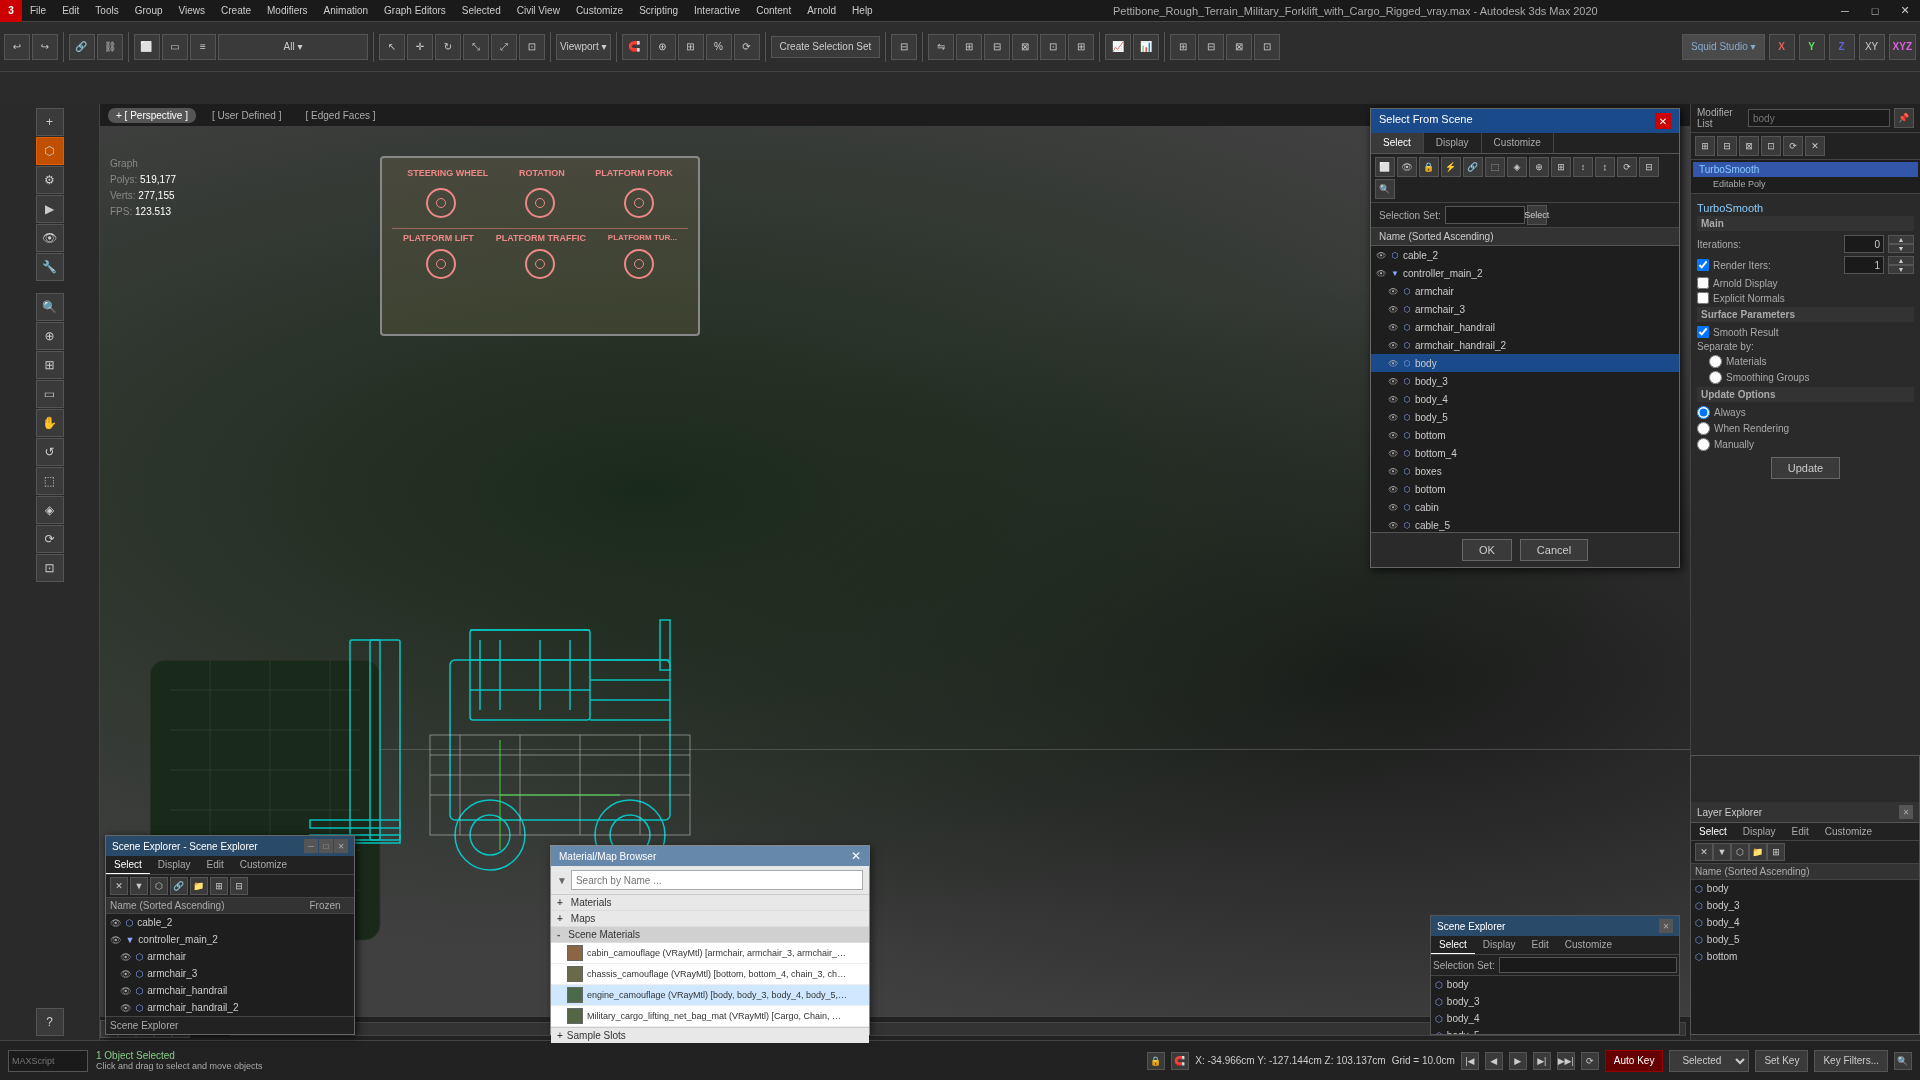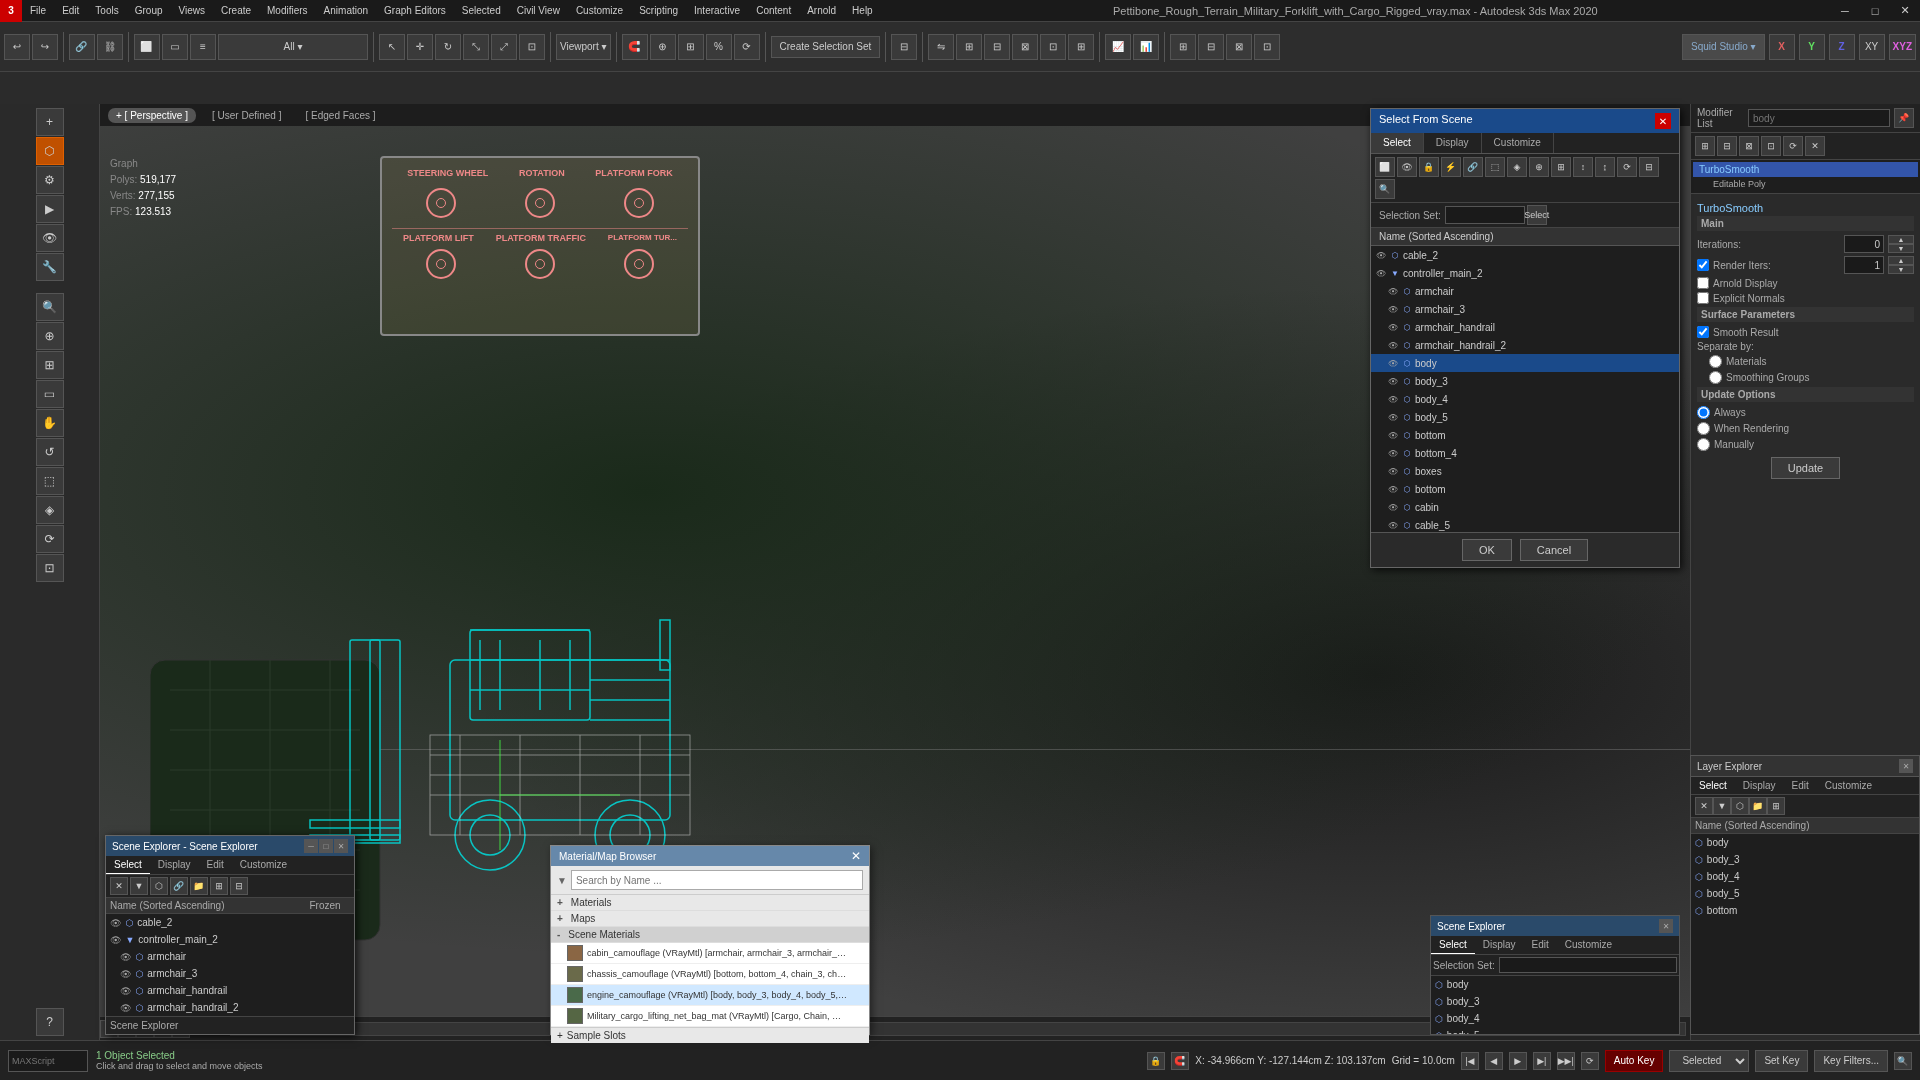--- a/index.html
+++ b/index.html
@@ -175,21 +175,21 @@
     .mb-scene-materials { background: #d0d0d0; }
     .mb-material-item { padding: 2px 16px; font-size: 9px; color: #333; background: white; border-bottom: 1px solid #eee; cursor: pointer; display: flex; align-items: center; gap: 4px; }
     .mb-mat-icon { width: 16px; height: 16px; border: 1px solid #666; flex-shrink: 0; }
     .mb-sample { padding: 2px 6px; font-size: 10px; color: #333; background: #e8e8e8; border-top: 1px solid #ccc; display: flex; align-items: center; gap: 4px; cursor: pointer; }
 
     
     #layer-explorer {
       position: absolute; right: 0; bottom: 45px; width: 230px; height: 280px;
       background: #2a2a2a; border: 1px solid #555; z-index: 200; display: flex; flex-direction: column;
     }
-    .le-titlebar { padding: 3px 6px; background: #333; color: #ccc; font-size: 10px; display: flex; align-items: center; justify-content: space-between; border-bottom: 1px solid #555; }
+    .le-titlebar { padding: 3px 6px; background: #333; color: #ccc; font-size: 10px; display: flex; align-items: center; justify-content: space-between; border-bottom: 1px solid #555; margin-top: 46px; }
     .le-tabs { display: flex; background: #222; border-bottom: 1px solid #444; }
     .le-tab { padding: 3px 8px; font-size: 10px; cursor: pointer; color: #aaa; }
     .le-tab.active { color: #fff; }
     .le-toolbar { display: flex; align-items: center; padding: 2px 4px; background: #222; border-bottom: 1px solid #444; }
     .le-col-headers { display: flex; padding: 2px 4px; background: #333; font-size: 10px; color: #aaa; border-bottom: 1px solid #444; }
     .le-list { flex: 1; overflow-y: auto; background: #1e1e1e; }
     .le-item { display: flex; align-items: center; padding: 1px 4px; font-size: 10px; color: #ccc; height: 17px; }
 
     
     #scene-explorer2 {

